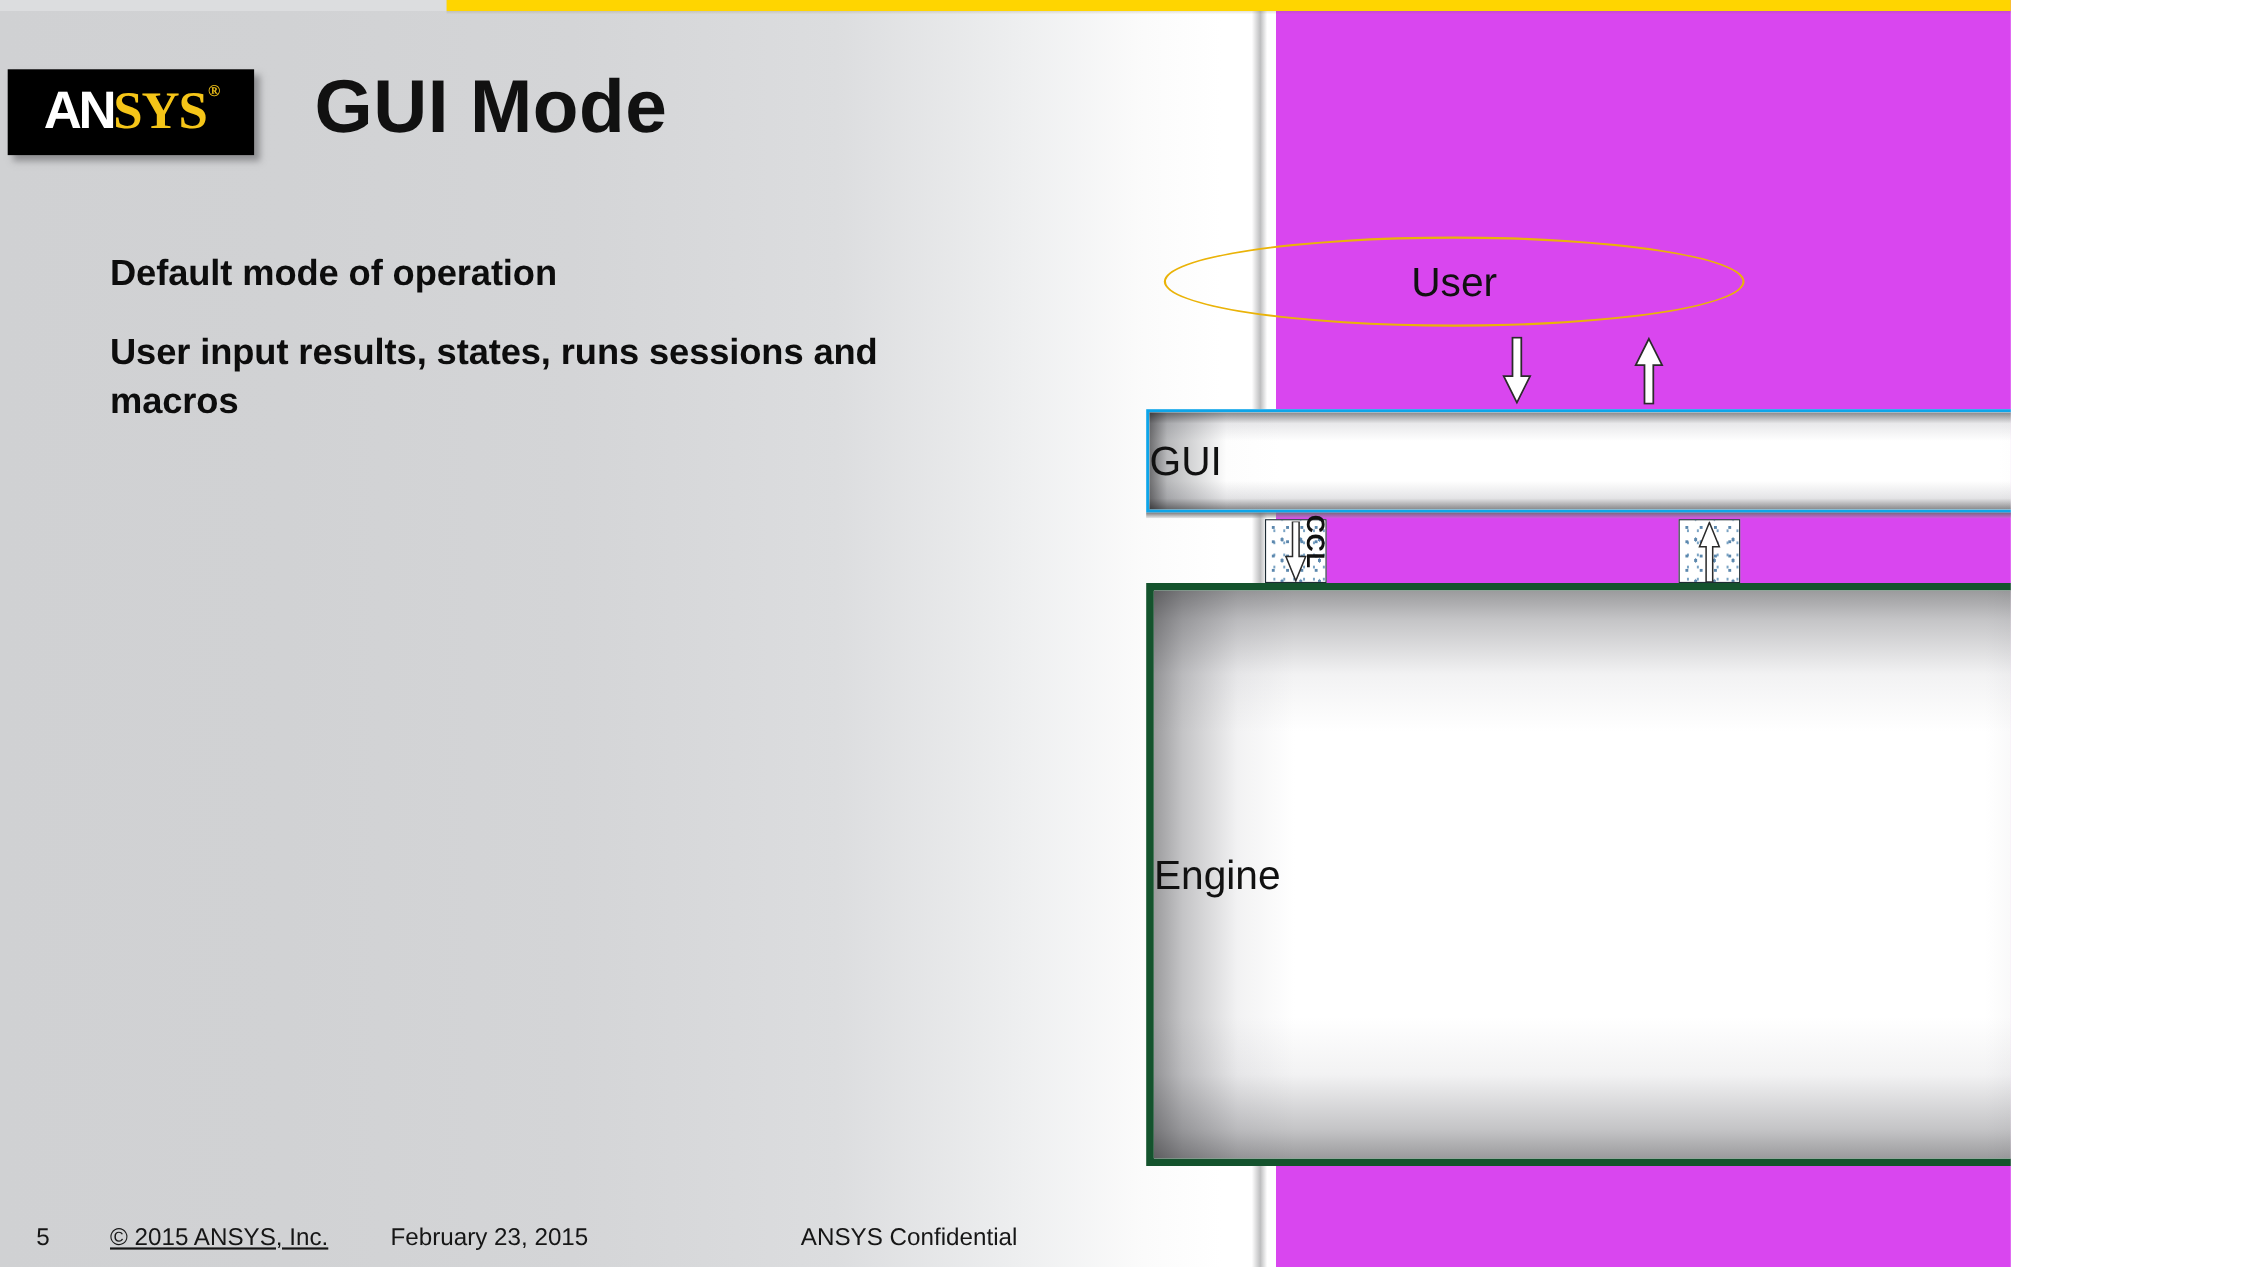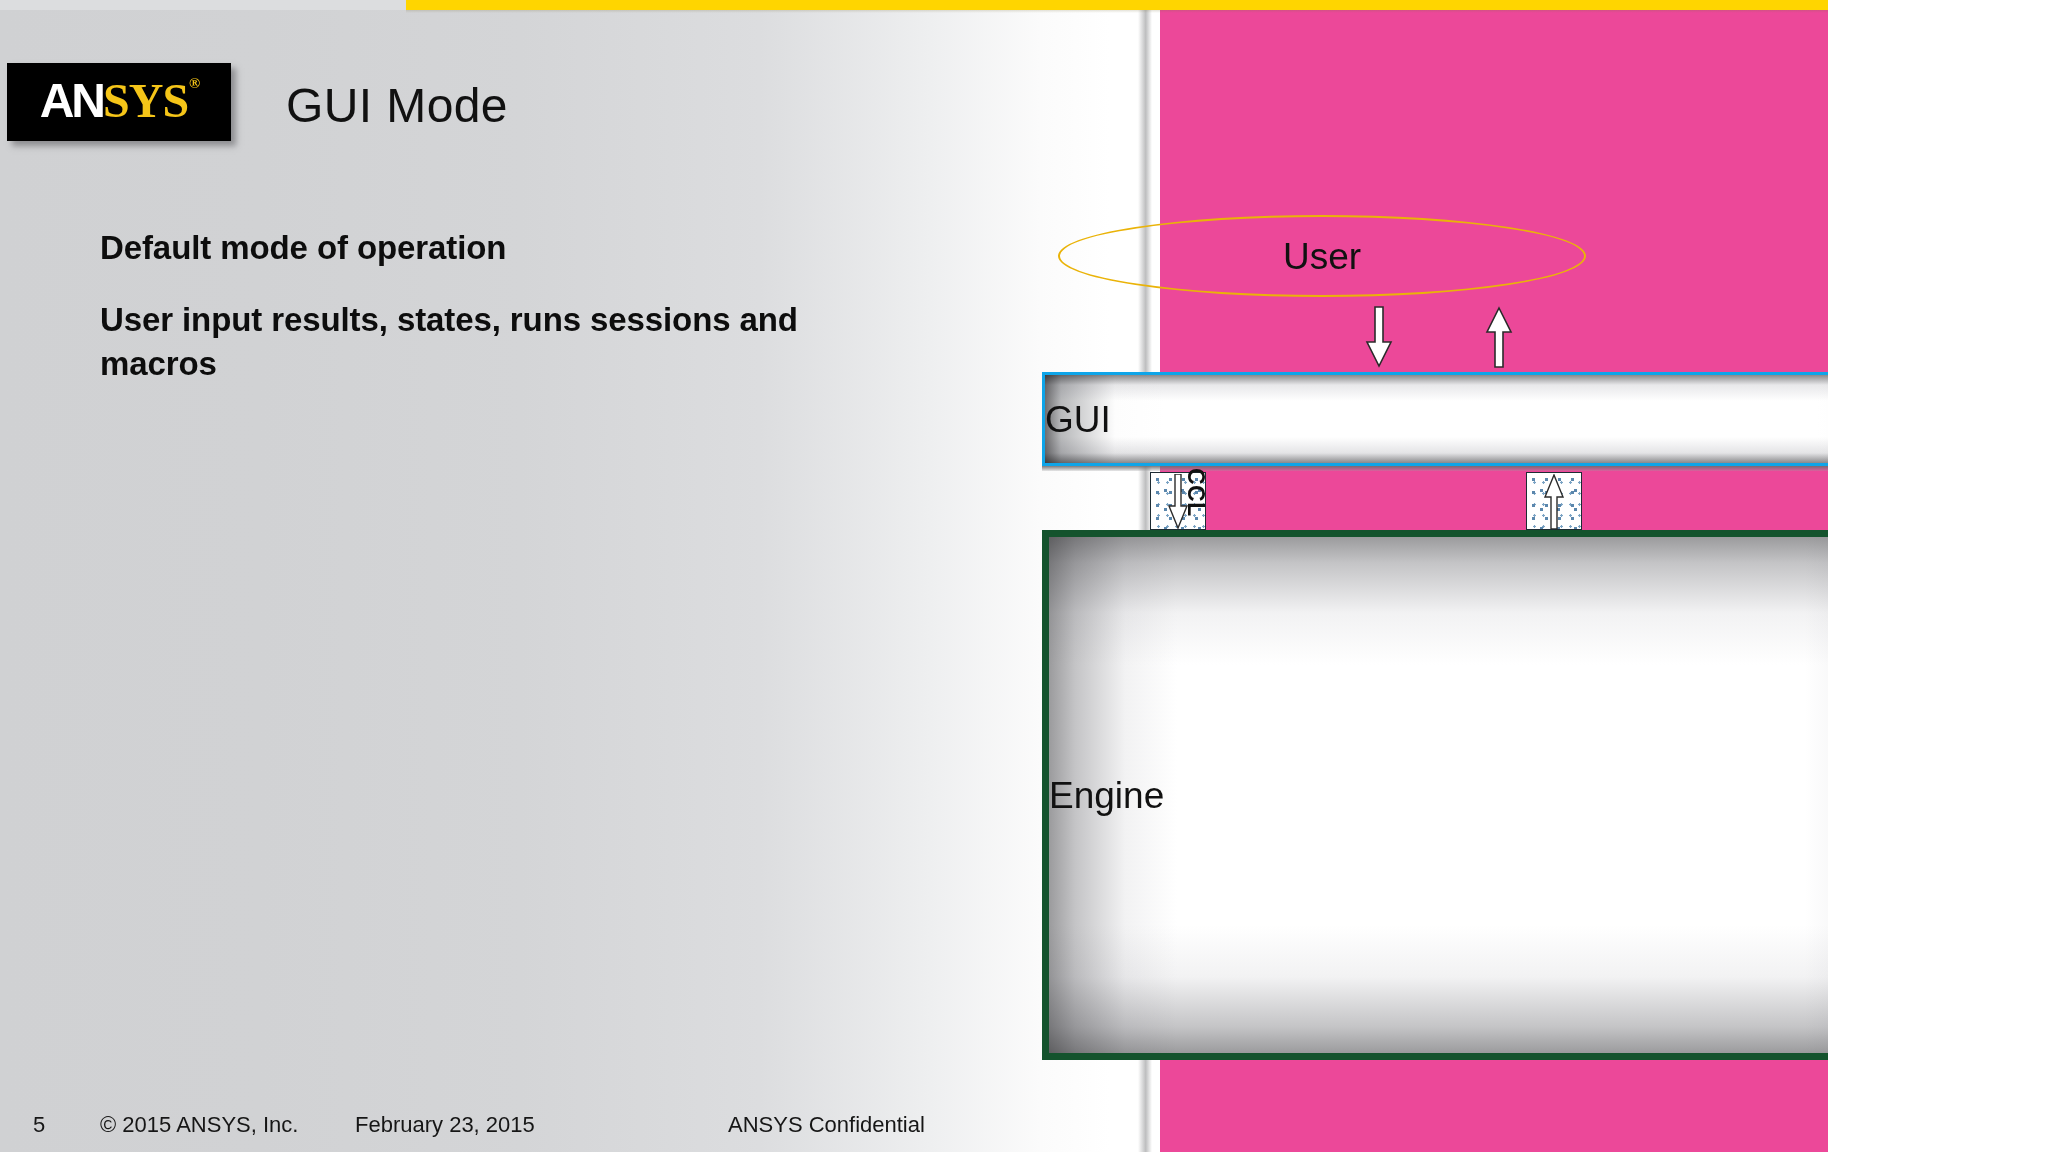--- a/index.html
+++ b/index.html
@@ -11,21 +11,21 @@
   body {
     font-family: "Liberation Sans", sans-serif;
   }
 
   
   .slide {
     position: relative;
     width: 1828px;
     height: 1152px;
     overflow: hidden;
-    background: #ec4899;
+    background: #d946ef;
   }
 
   
   .slide-bg {
     position: absolute;
     left: 0; top: 0;
     width: 1160px;
     height: 1152px;
     background: linear-gradient(to right,
         #d0d1d3 0px,
@@ -94,26 +94,25 @@
     vertical-align: super;
     position: relative;
     top: -12px;
     left: 1px;
   }
 
   
   .title {
     position: absolute;
     left: 286px; top: 58px;
-    font-size: 48px;
-    font-weight: 400;
+    font-size: 68px;
+    font-weight: 700;
     color: #111111;
     letter-spacing: 0.4px;
     white-space: nowrap;
-    margin-top: 20px;
   }
 
   
   .body-text {
     position: absolute;
     left: 100px; top: 216px;
     width: 700px;
   }
   .bullet {
     font-size: 33px;
@@ -269,21 +268,21 @@
   }
   .footer-item {
     position: absolute;
     font-size: 22px;
     color: #161616;
     line-height: 1;
     white-space: nowrap;
     top: 24px;
   }
   .f-page  { left: 33px; }
-  .f-copy  { left: 100px; }
+  .f-copy  { left: 100px; text-decoration: underline; }
   .f-date  { left: 355px; }
   .f-conf  { left: 728px; }
 </style>
 </head>
 <body>
 
 <div class="slide">
 
   <div class="slide-bg"></div>
   <div class="bg-seam"></div>

